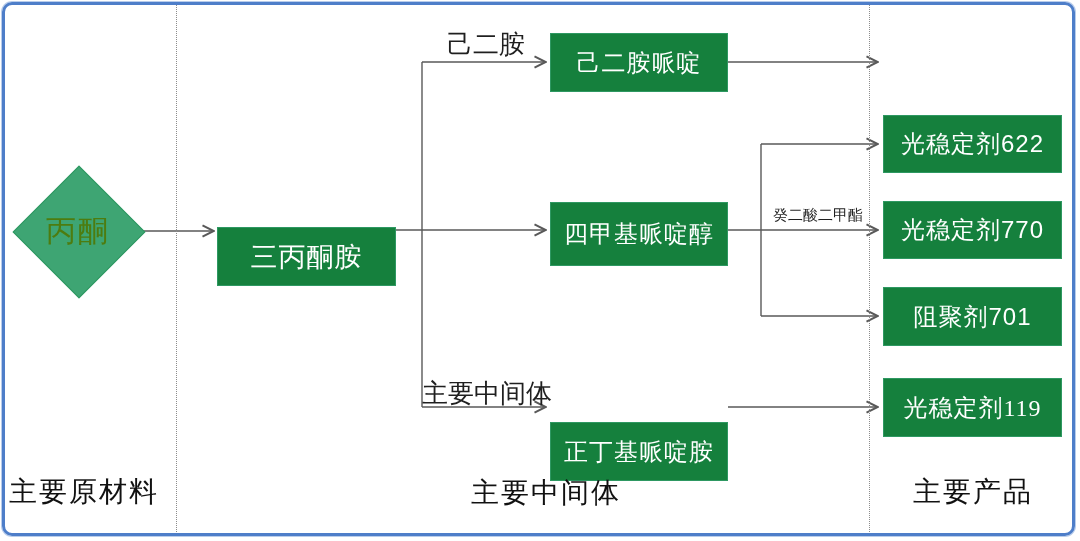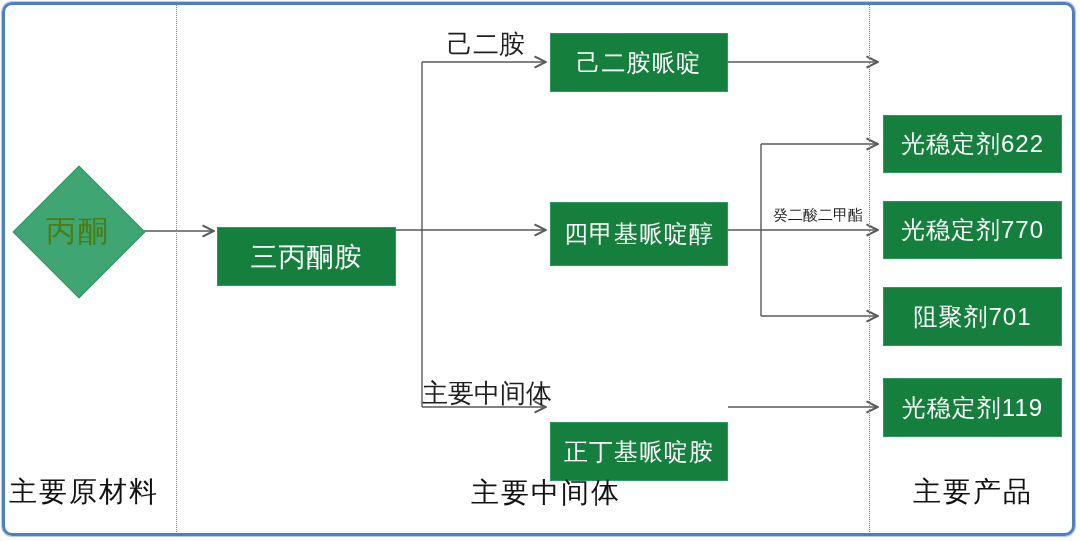--- a/index.html
+++ b/index.html
@@ -84,21 +84,21 @@
 
   <div class="node root" style="left:217px;top:200px;width:179px;height:59px;">三丙酮胺</div>
 
   <div class="node" style="left:550px;top:33px;width:178px;height:59px;">己二胺哌啶</div>
   <div class="node" style="left:550px;top:202px;width:178px;height:64px;">四甲基哌啶醇</div>
   <div class="node" style="left:550px;top:378px;width:178px;height:59px;margin-top:44px;">正丁基哌啶胺</div>
 
   <div class="node" style="left:883px;top:115px;width:179px;height:58px;">光稳定剂622</div>
   <div class="node" style="left:883px;top:201px;width:179px;height:58px;">光稳定剂770</div>
   <div class="node" style="left:883px;top:287px;width:179px;height:59px;text-align:right;">阻聚剂701</div>
-  <div class="node" style="left:883px;top:378px;width:179px;height:59px;">光稳定剂119</div>
+  <div class="node" style="left:883px;top:378px;width:179px;height:59px;font-family:Liberation Serif, serif;">光稳定剂119</div>
 
   <div class="edge-label" style="left:486px;top:44px;">己二胺</div>
   <div class="edge-label" style="left:487px;top:393px;">主要中间体</div>
   <div class="edge-label small" style="left:818px;top:215px;">癸二酸二甲酯</div>
 
   <div class="col-label" style="left:84px;top:492px;">主要原材料</div>
   <div class="col-label" style="left:546px;top:493px;">主要中间体</div>
   <div class="col-label" style="left:973px;top:492px;">主要产品</div>
 
   <div class="frame"></div>

